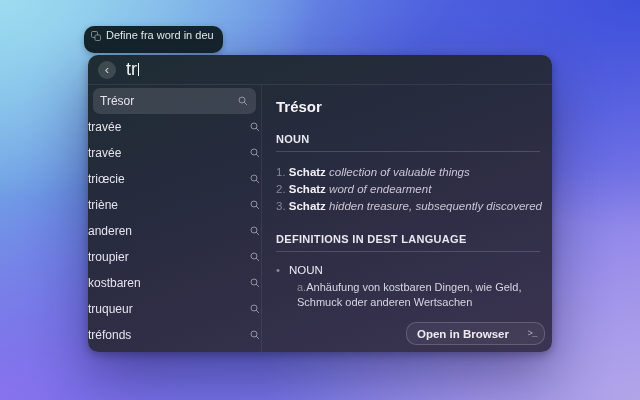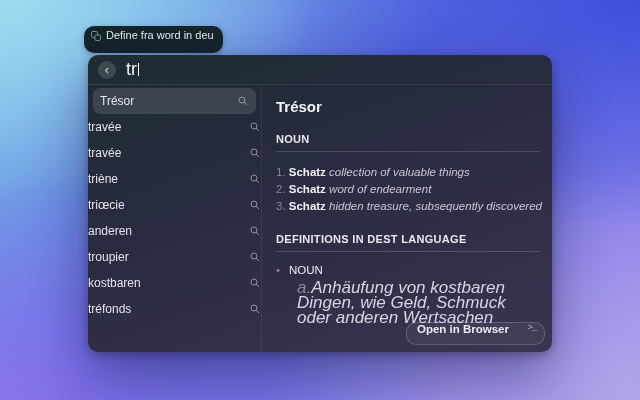--- a/index.html
+++ b/index.html
@@ -76,27 +76,27 @@
   .entries{margin-top:12px;}
   .entry{font-size:11.5px;line-height:17px;white-space:nowrap;}
   .entry .num{color:#8b8798;}
   .entry .term{font-weight:bold;color:#f2f0f6;}
   .entry .def{font-style:italic;color:#cac6d7;}
   .dest-list{margin-top:12px;}
   .dest-pos{display:flex;align-items:baseline;font-size:11.5px;}
   .dest-pos .bullet{color:#8b8798;width:13px;flex:none;}
   .dest-pos .pos{color:#eceaf2;}
   .dest-entry{
-    margin:4px 0 0 21px;font-size:17px;line-height:15px;color:#d9d6e3;max-width:268px;font-style:italic;
+    margin:4px 0 0 21px;font-size:11px;line-height:15px;color:#d9d6e3;max-width:268px;
   }
   .dest-entry .letter{color:#8b8798;}
   
   .openbtn{
     position:absolute;right:7px;bottom:7px;height:21px;
-    display:flex;align-items:flex-start;
+    display:flex;align-items:center;
     border:1px solid rgba(255,255,255,0.18);border-radius:10px;
     background:rgba(255,255,255,0.05);overflow:hidden;cursor:default;
   }
   .openbtn .lbl{
     display:flex;align-items:center;padding:0 10px;
     font-size:11.5px;font-weight:600;color:#edebf3;
   }
   .openbtn .kdiv{width:1px;background:rgba(255,255,255,0.15);}
   .openbtn .key{
     display:flex;align-items:center;justify-content:center;width:24px;
@@ -156,57 +156,66 @@
       <div class="row">
         <span>travée</span>
         <span class="mag">
             <svg width="12" height="12" viewBox="0 0 24 24">
               <circle cx="10" cy="10" r="6" fill="none" stroke="#a5a1b2" stroke-width="2"></circle>
               <line x1="14.5" y1="14.5" x2="19.5" y2="19.5" stroke="#a5a1b2" stroke-width="2" stroke-linecap="round"></line>
             </svg>
           </span>
       </div>
       <div class="row">
+        <span>triœcie</span>
+        <span class="mag">
+            <svg width="12" height="12" viewBox="0 0 24 24">
+              <circle cx="10" cy="10" r="6" fill="none" stroke="#a5a1b2" stroke-width="2"></circle>
+              <line x1="14.5" y1="14.5" x2="19.5" y2="19.5" stroke="#a5a1b2" stroke-width="2" stroke-linecap="round"></line>
+            </svg>
+          </span>
+      </div>
+      <div class="row">
         <span>triène</span>
         <span class="mag">
             <svg width="12" height="12" viewBox="0 0 24 24">
               <circle cx="10" cy="10" r="6" fill="none" stroke="#a5a1b2" stroke-width="2"></circle>
               <line x1="14.5" y1="14.5" x2="19.5" y2="19.5" stroke="#a5a1b2" stroke-width="2" stroke-linecap="round"></line>
             </svg>
           </span>
       </div>
       <div class="row">
-        <span>triœcie</span>
-        <span class="mag">
-            <svg width="12" height="12" viewBox="0 0 24 24">
-              <circle cx="10" cy="10" r="6" fill="none" stroke="#a5a1b2" stroke-width="2"></circle>
-              <line x1="14.5" y1="14.5" x2="19.5" y2="19.5" stroke="#a5a1b2" stroke-width="2" stroke-linecap="round"></line>
-            </svg>
-          </span>
-      </div>
-      <div class="row">
         <span>anderen</span>
         <span class="mag">
             <svg width="12" height="12" viewBox="0 0 24 24">
               <circle cx="10" cy="10" r="6" fill="none" stroke="#a5a1b2" stroke-width="2"></circle>
               <line x1="14.5" y1="14.5" x2="19.5" y2="19.5" stroke="#a5a1b2" stroke-width="2" stroke-linecap="round"></line>
             </svg>
           </span>
       </div>
       <div class="row">
         <span>troupier</span>
         <span class="mag">
             <svg width="12" height="12" viewBox="0 0 24 24">
               <circle cx="10" cy="10" r="6" fill="none" stroke="#a5a1b2" stroke-width="2"></circle>
               <line x1="14.5" y1="14.5" x2="19.5" y2="19.5" stroke="#a5a1b2" stroke-width="2" stroke-linecap="round"></line>
             </svg>
           </span>
       </div>
       <div class="row">
         <span>kostbaren</span>
+        <span class="mag">
+            <svg width="12" height="12" viewBox="0 0 24 24">
+              <circle cx="10" cy="10" r="6" fill="none" stroke="#a5a1b2" stroke-width="2"></circle>
+              <line x1="14.5" y1="14.5" x2="19.5" y2="19.5" stroke="#a5a1b2" stroke-width="2" stroke-linecap="round"></line>
+            </svg>
+          </span>
+      </div>
+      <div class="row">
+        <span>truqueur</span>
         <span class="mag">
             <svg width="12" height="12" viewBox="0 0 24 24">
               <circle cx="10" cy="10" r="6" fill="none" stroke="#a5a1b2" stroke-width="2"></circle>
               <line x1="14.5" y1="14.5" x2="19.5" y2="19.5" stroke="#a5a1b2" stroke-width="2" stroke-linecap="round"></line>
             </svg>
           </span>
       </div>
       <div class="row">
         <span>tréfonds</span>
         <span class="mag">

